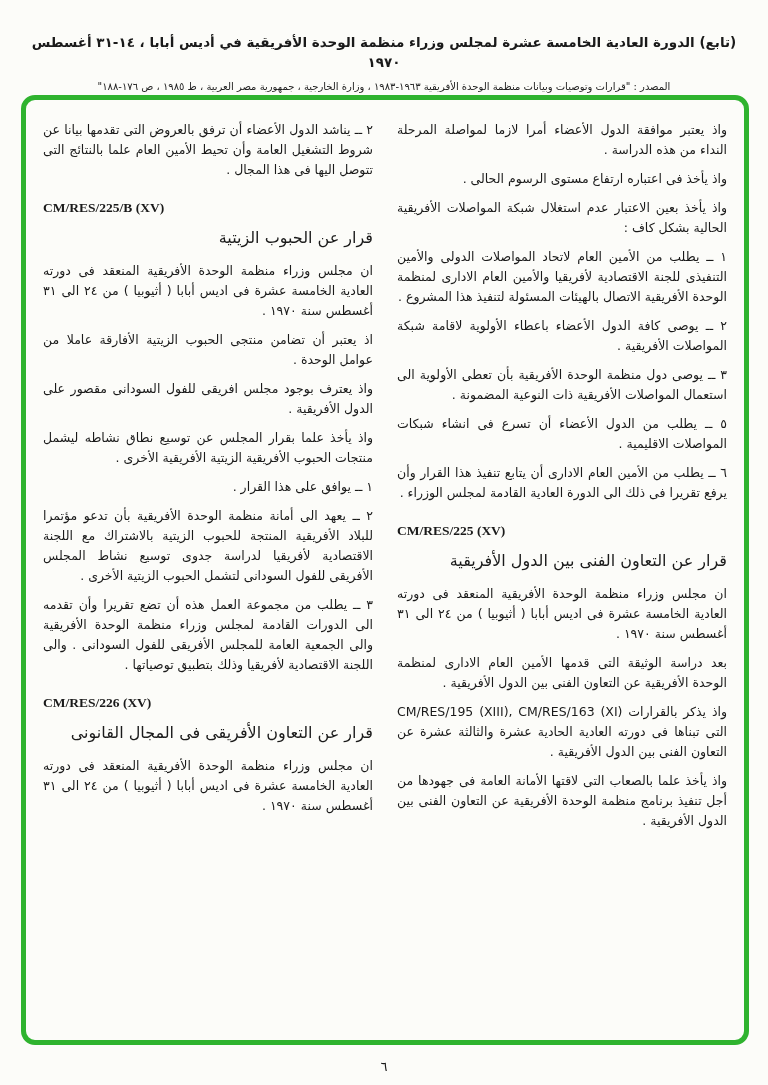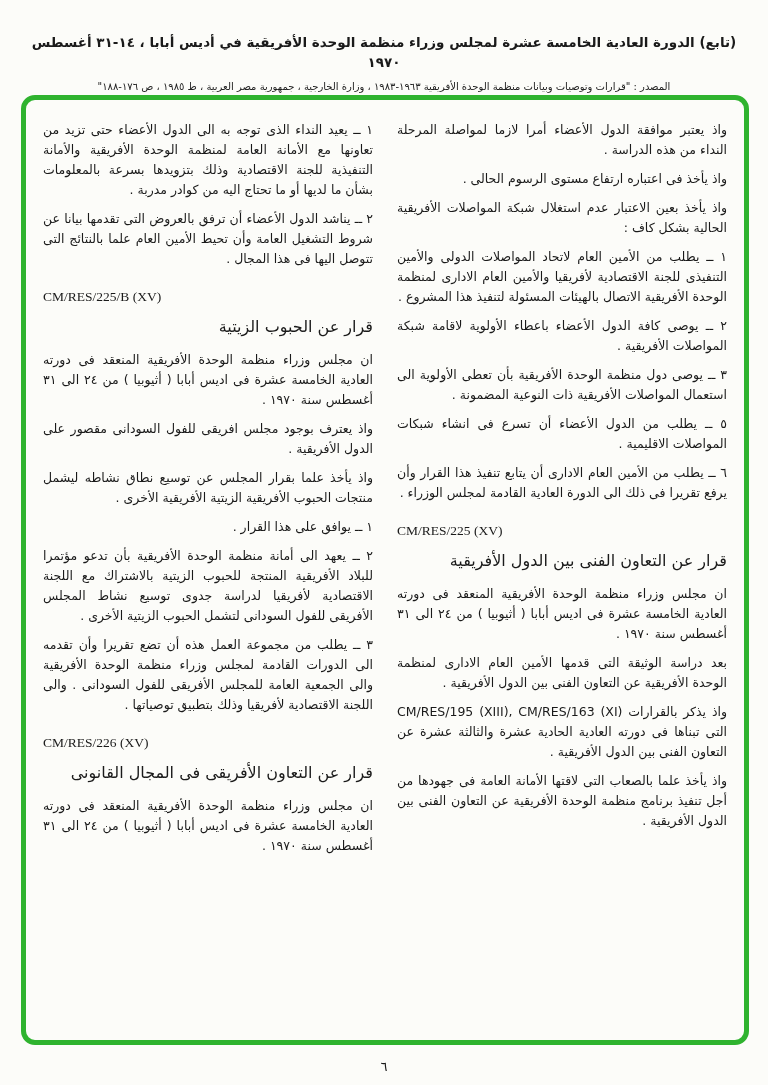--- a/index.html
+++ b/index.html
@@ -24,21 +24,21 @@
     border-radius:14px;
     padding:20px 17px;
     overflow:hidden;
   }
   .columns{display:flex;direction:rtl;gap:24px;height:100%;}
   .col{flex:1 1 0;min-width:0;direction:rtl;text-align:justify;}
   .para{font-size:12.5px;line-height:1.6;margin:0 0 9px;}
   .res-ref{
     direction:ltr;text-align:left;
     font-family:"Liberation Serif",serif;
-    font-weight:normal;font-size:13.5px;
+    font-weight:bold;font-size:13.5px;
     margin:20px 0 12px;
   }
   .res-title{font-size:16px;font-weight:normal;text-align:right;margin:2px 0 14px;}
   .page-number{position:absolute;bottom:11px;left:0;width:100%;text-align:center;font-size:13px;}
 </style>
 </head>
 <body>
 
 <header class="page-header">
   <div class="header-title">(تابع) الدورة العادية الخامسة عشرة لمجلس وزراء منظمة الوحدة الأفريقية في أديس أبابا ، ١٤-٣١ أغسطس ١٩٧٠</div>
@@ -59,25 +59,25 @@
       <p class="para">٦ ــ يطلب من الأمين العام الادارى أن يتابع تنفيذ هذا القرار وأن يرفع تقريرا فى ذلك الى الدورة العادية القادمة لمجلس الوزراء .</p>
       <p class="res-ref">CM/RES/225 (XV)</p>
       <h3 class="res-title">قرار عن التعاون الفنى بين الدول الأفريقية</h3>
       <p class="para">ان مجلس وزراء منظمة الوحدة الأفريقية المنعقد فى دورته العادية الخامسة عشرة فى اديس أبابا ( أثيوبيا ) من ٢٤ الى ٣١ أغسطس سنة ١٩٧٠ .</p>
       <p class="para">بعد دراسة الوثيقة التى قدمها الأمين العام الادارى لمنظمة الوحدة الأفريقية عن التعاون الفنى بين الدول الأفريقية .</p>
       <p class="para">واذ يذكر بالقرارات CM/RES/195 (XIII), CM/RES/163 (XI) التى تبناها فى دورته العادية الحادية عشرة والثالثة عشرة عن التعاون الفنى بين الدول الأفريقية .</p>
       <p class="para">واذ يأخذ علما بالصعاب التى لاقتها الأمانة العامة فى جهودها من أجل تنفيذ برنامج منظمة الوحدة الأفريقية عن التعاون الفنى بين الدول الأفريقية .</p>
     </section>
 
     <section class="col">
-      <p class="para">١ ــ يعيد النداء الذى توجه به الى الدول الأعضاء حتى تزيد من تعاونها مع الأمانة العامة لمنظمة الوحدة الأفريقية والأمانة التنفيذية للجنة الاقتصادية وذلك بتزويدها بسرعة بالمعلومات بشأن ما لديها أو ما تحتاج اليه من كوادر مدربة .</p>
       <p class="para">٢ ــ يناشد الدول الأعضاء أن ترفق بالعروض التى تقدمها بيانا عن شروط التشغيل العامة وأن تحيط الأمين العام علما بالنتائج التى تتوصل اليها فى هذا المجال .</p>
       <p class="res-ref">CM/RES/225/B (XV)</p>
       <h3 class="res-title">قرار عن الحبوب الزيتية</h3>
       <p class="para">ان مجلس وزراء منظمة الوحدة الأفريقية المنعقد فى دورته العادية الخامسة عشرة فى اديس أبابا ( أثيوبيا ) من ٢٤ الى ٣١ أغسطس سنة ١٩٧٠ .</p>
+      <p class="para">اذ يعتبر أن تضامن منتجى الحبوب الزيتية الأفارقة عاملا من عوامل الوحدة .</p>
       <p class="para">واذ يعترف بوجود مجلس افريقى للفول السودانى مقصور على الدول الأفريقية .</p>
       <p class="para">واذ يأخذ علما بقرار المجلس عن توسيع نطاق نشاطه ليشمل منتجات الحبوب الأفريقية الزيتية الأفريقية الأخرى .</p>
       <p class="para">١ ــ يوافق على هذا القرار .</p>
       <p class="para">٢ ــ يعهد الى أمانة منظمة الوحدة الأفريقية بأن تدعو مؤتمرا للبلاد الأفريقية المنتجة للحبوب الزيتية بالاشتراك مع اللجنة الاقتصادية لأفريقيا لدراسة جدوى توسيع نشاط المجلس الأفريقى للفول السودانى لتشمل الحبوب الزيتية الأخرى .</p>
       <p class="para">٣ ــ يطلب من مجموعة العمل هذه أن تضع تقريرا وأن تقدمه الى الدورات القادمة لمجلس وزراء منظمة الوحدة الأفريقية والى الجمعية العامة للمجلس الأفريقى للفول السودانى . والى اللجنة الاقتصادية لأفريقيا وذلك بتطبيق توصياتها .</p>
       <p class="res-ref">CM/RES/226 (XV)</p>
       <h3 class="res-title">قرار عن التعاون الأفريقى فى المجال القانونى</h3>
       <p class="para">ان مجلس وزراء منظمة الوحدة الأفريقية المنعقد فى دورته العادية الخامسة عشرة فى اديس أبابا ( أثيوبيا ) من ٢٤ الى ٣١ أغسطس سنة ١٩٧٠ .</p>
     </section>
 

